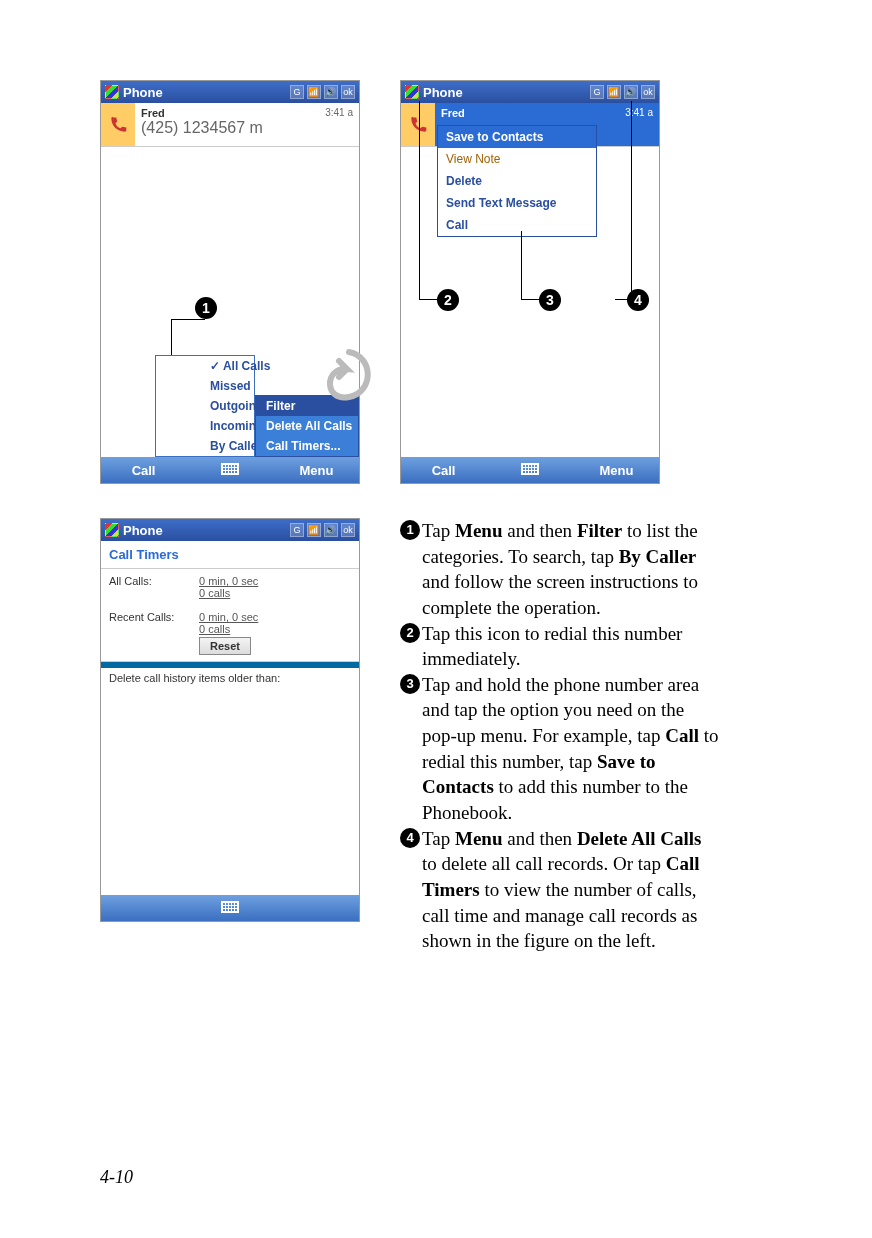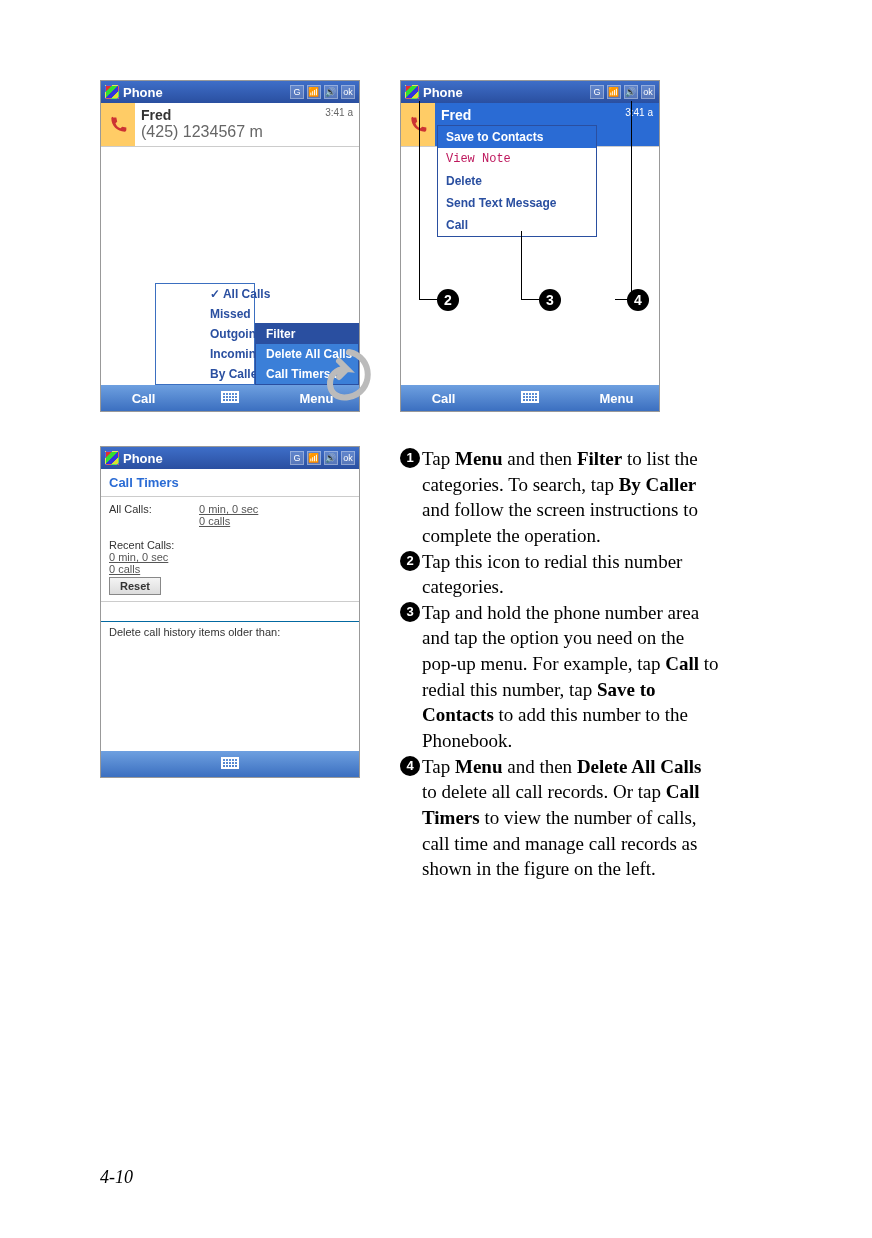--- a/index.html
+++ b/index.html
@@ -5,31 +5,31 @@
   * { box-sizing: border-box; margin: 0; padding: 0; }
   html, body { width: 872px; height: 1238px; background: #fff; font-family: "Times New Roman", serif; color: #000; }
   .page { position: relative; width: 872px; height: 1238px; padding: 80px 100px 60px 100px; }
   .h1 { font-family: Arial, Helvetica, sans-serif; font-size: 32px; font-weight: 400; padding-bottom: 8px; border-bottom: 1px solid #000; margin-bottom: 40px; }
   .intro { font-size: 19px; line-height: 2.2; text-indent: 36px; margin-bottom: 30px; }
   .intro .noindent { text-indent: 0; display: block; }
   .columns { display: flex; gap: 40px; }
   .leftcol { width: 260px; display: flex; flex-direction: column; gap: 34px; }
   .rightcol { width: 320px; display: flex; flex-direction: column; }
   
-  .phone { width: 260px; height: 332px; border: 1px solid #999; background: #fff; display: flex; flex-direction: column; font-family: Arial, sans-serif; font-size: 12px; color:#333; position: relative; }
+  .phone { width: 260px; height: 404px; border: 1px solid #999; background: #fff; display: flex; flex-direction: column; font-family: Arial, sans-serif; font-size: 12px; color:#333; position: relative; }
   .titlebar { height: 22px; background: linear-gradient(#3e6ec8, #2a4fa0); color:#fff; display:flex; align-items:center; padding: 0 4px; gap:4px; }
   .titlebar .flag { width:14px; height:14px; background: linear-gradient(135deg,#d33 0 25%, #3d3 25% 50%, #33d 50% 75%, #dd3 75%); border:1px solid #fff3; }
   .titlebar .title { font-weight:bold; flex:1; font-size:13px; }
   .titlebar .ticons { display:flex; gap:3px; align-items:center; }
   .titlebar .ticon { width:14px; height:14px; background:#fff3; border:1px solid #fff5; color:#fff; font-size:9px; display:flex; align-items:center; justify-content:center; }
   .callrow { height: 44px; display:flex; border-bottom:1px solid #ccc; }
   .callrow .cicon { width:34px; background:#fc6; display:flex; align-items:center; justify-content:center; }
   .callrow .cicon svg { width:20px; height:20px; }
   .callrow .cinfo { flex:1; padding:4px 6px; display:flex; flex-direction:column; }
-  .callrow .cname { font-weight:bold; font-size:14px; color:#333; }
+  .callrow .cname { font-weight:bold; font-size:11px; color:#333; }
   .callrow .cnum { font-size:16px; color:#666; }
   .callrow .ctime { width:50px; text-align:right; padding:4px 6px 0 0; font-size:10px; color:#666; }
   .callrow.sel .cinfo, .callrow.sel .ctime { background:#2a6bd4; color:#fff; }
   .callrow.sel .cname, .callrow.sel .cnum { color:#fff; }
   .phone-body { flex:1; position:relative; background:#fff; }
   .bottombar { height: 26px; background: linear-gradient(#6ea0e0, #3b6fc0); display:flex; align-items:center; color:#fff; font-weight:bold; font-size:13px; }
   .bottombar .bb-left { width:33%; text-align:center; }
   .bottombar .bb-mid { width:34%; text-align:center; }
   .bottombar .bb-right { width:33%; text-align:center; }
   .kbicon { display:inline-block; width:18px; height:12px; border:1px solid #fff; background:repeating-linear-gradient(90deg,#fff 0 1px, transparent 1px 3px), repeating-linear-gradient(0deg,#fff 0 1px, transparent 1px 3px); }
@@ -39,33 +39,33 @@
   .popmenu .pmitem.check::before { content:"✓ "; }
   .submenu { position:absolute; background:#3b7fd8; border:1px solid #2a4fa0; color:#fff; font-weight:bold; font-size:12px; }
   .submenu .smitem { padding:3px 10px; white-space:nowrap; }
   .submenu .smitem.hilite { background:#2a4fa0; }
   
   .circ { display:inline-flex; width:22px; height:22px; border-radius:50%; background:#000; color:#fff; align-items:center; justify-content:center; font-weight:bold; font-size:14px; font-family: Arial, sans-serif; }
   
   .ctxmenu { position:absolute; left:36px; top:38px; width:160px; background:#fff; border:1px solid #2a4fa0; font-size:12px; font-weight:bold; color:#2a4fa0; }
   .ctxmenu .cmitem { padding:4px 8px; }
   .ctxmenu .cmitem.sel { background:#2a6bd4; color:#fff; }
-  .ctxmenu .cmitem.dis { color:#be185d; font-weight:normal;font-family:Liberation Mono, monospace; }
+  .ctxmenu .cmitem.dis { color:#a16207; font-weight:normal; }
   
   .lead { position:absolute; background:#000; }
   
   .swirl { position:absolute; right:-20px; top:200px; width:60px; height:70px; }
   .swirl svg { width:100%; height:100%; }
   
   .timers-hdr { color:#2a6bd4; font-weight:bold; font-size:13px; padding:6px 8px; border-bottom:1px solid #ccc; }
   .timers-row { display:flex; padding:6px 8px; font-size:11px; }
   .timers-row .tlabel { width:90px; }
   .timers-row .tval { flex:1; color:#555;text-decoration:underline; }
   .resetbtn { display:inline-block; border:1px solid #888; background:linear-gradient(#f4f4f4,#dcdcdc); padding:2px 10px; font-size:11px; font-weight:bold; color:#333; margin-top:2px; }
-  .older-label { font-size:11px; padding:4px 8px; border-top:1px solid #0369a1;margin-top:19px; }
+  .older-label { font-size:11px; padding:4px 8px; border-top:6px solid #0369a1; }
   .combo { margin:2px 8px; display:flex; }
   .combo-input { flex:1; border:1px solid #888; height:20px; font-size:11px; padding:0 4px; display:flex; align-items:center; background:#fff; }
   .combo-btn { width:18px; height:20px; border:1px solid #888; border-left:none; background:linear-gradient(#eee,#ccc); display:flex; align-items:center; justify-content:center; font-size:10px; }
   
   .instr { font-size:19px; line-height:1.35; }
   .instr .item { display:flex; }
   .instr .item .circ { flex:0 0 auto; margin-right:2px; margin-top:2px; width:20px; height:20px; font-size:13px; }
   .instr .item .txt { flex:1; }
   .pagenum { position:absolute; left:100px; bottom:50px; font-style:italic; font-size:18px;margin-top:32px; }
   b { font-weight:bold; }
@@ -148,21 +148,21 @@
         </span>
       </div>
       <div class="timers-hdr">Call Timers</div>
       <div class="timers-row">
         <div class="tlabel">All Calls:</div>
         <div class="tval">
           <div>0 min, 0 sec</div>
           <div>0 calls</div>
         </div>
       </div>
-      <div class="timers-row" style="border-bottom:1px solid #ccc;flex-direction:column;">
+      <div class="timers-row" style="border-bottom:1px solid #ccc;">
         <div class="tlabel">Recent Calls:</div>
         <div class="tval">
           <div>0 min, 0 sec</div>
           <div>0 calls</div>
           <span class="resetbtn">Reset</span>
         </div>
       </div>
       <div class="older-label">Delete call history items older than:</div>
       <div class="phone-body"></div>
       <div class="bottombar">
@@ -227,21 +227,21 @@
     </div>
     </div>
 
     <div class="instr" style="margin-top:34px;">
       <div class="item">
         <span class="circ">1</span>
         <span class="txt"><span>Tap </span><b>Menu</b><span> and then </span><b>Filter</b><span> to list the categories. To search, tap </span><b>By Caller</b><span> and follow the screen instructions to complete the operation.</span></span>
       </div>
       <div class="item">
         <span class="circ">2</span>
-        <span class="txt">Tap this icon to redial this number categories.</span>
+        <span class="txt">Tap this icon to redial this number immediately.</span>
       </div>
       <div class="item">
         <span class="circ">3</span>
         <span class="txt"><span>Tap and hold the phone number area and tap the option you need on the pop-up menu. For example, tap </span><b>Call</b><span> to redial this number, tap </span><b>Save to Contacts</b><span> to add this number to the Phonebook.</span></span>
       </div>
       <div class="item">
         <span class="circ">4</span>
         <span class="txt"><span>Tap </span><b>Menu</b><span> and then </span><b>Delete All Calls</b><span> to delete all call records. Or tap </span><b>Call Timers</b><span> to view the number of calls, call time and manage call records as shown in the figure on the left.</span></span>
       </div>
     </div>

